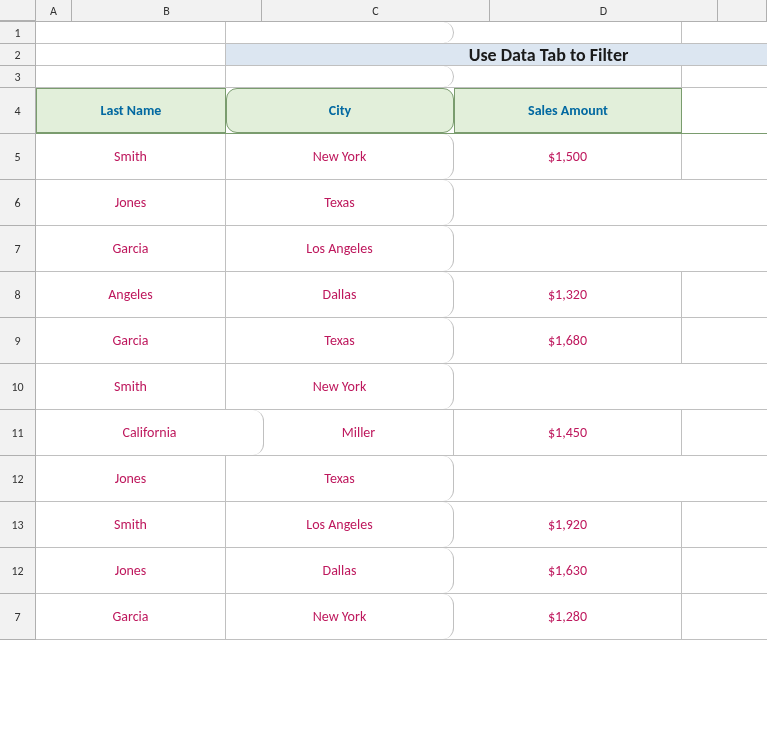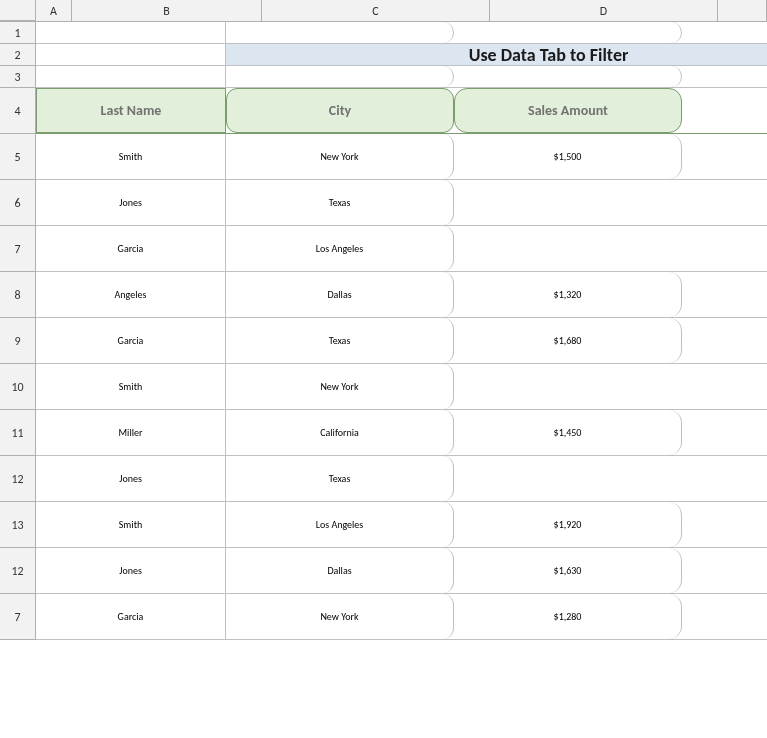--- a/index.html
+++ b/index.html
@@ -104,61 +104,60 @@
     .data-row.small {
       height: 22px;
       min-height: 22px;
     }
 
     .cell {
       border-right: 1px solid #c0c0c0;
       display: flex;
       align-items: center;
       justify-content: center;
-      font-size: 10px;
-      color: #000000;
+      font-size: 14px;
+      color: #be185d;
       background: #ffffff;
     }
 
     .cell-b {
       width: 190px;
       min-width: 190px;
     }
 
     .cell-c {
       width: 228px;
       min-width: 228px;
       border-radius: 11px;
     }
 
     .cell-d {
       width: 228px;
       min-width: 228px;
-      border-radius: 13px;
     }
 
     .cell-rest {
       flex: 1;
     }
 
     
     .title-cell {
       background: #dce6f1;
       font-weight: bold;
       font-size: 18px;
       color: #1a1a1a;
     }
 
     
     .header-cell {
       background: #e2efda;
       font-weight: bold;
       font-size: 14px;
       border: 1px solid #7a9c6e;
-      color: #737373;
+      color: #0369a1;
     }
 
     .header-row {
       border-bottom: 1px solid #7a9c6e;
     }
 
     
     .merged-title {
       width: 646px;
       min-width: 646px;
@@ -265,22 +264,22 @@
         <div class="cell cell-rest"></div>
       </div>
 
       <div class="data-row">
         <div class="cell cell-b">Smith</div>
         <div class="cell cell-c">New York</div>
         <div class="cell cell-rest"></div>
       </div>
 
       <div class="data-row">
+        <div class="cell cell-c">California</div>
         <div class="cell cell-b">Miller</div>
-        <div class="cell cell-c">California</div>
         <div class="cell cell-d">$1,450</div>
         <div class="cell cell-rest"></div>
       </div>
 
       <div class="data-row">
         <div class="cell cell-b">Jones</div>
         <div class="cell cell-c">Texas</div>
         <div class="cell cell-rest"></div>
       </div>
 

